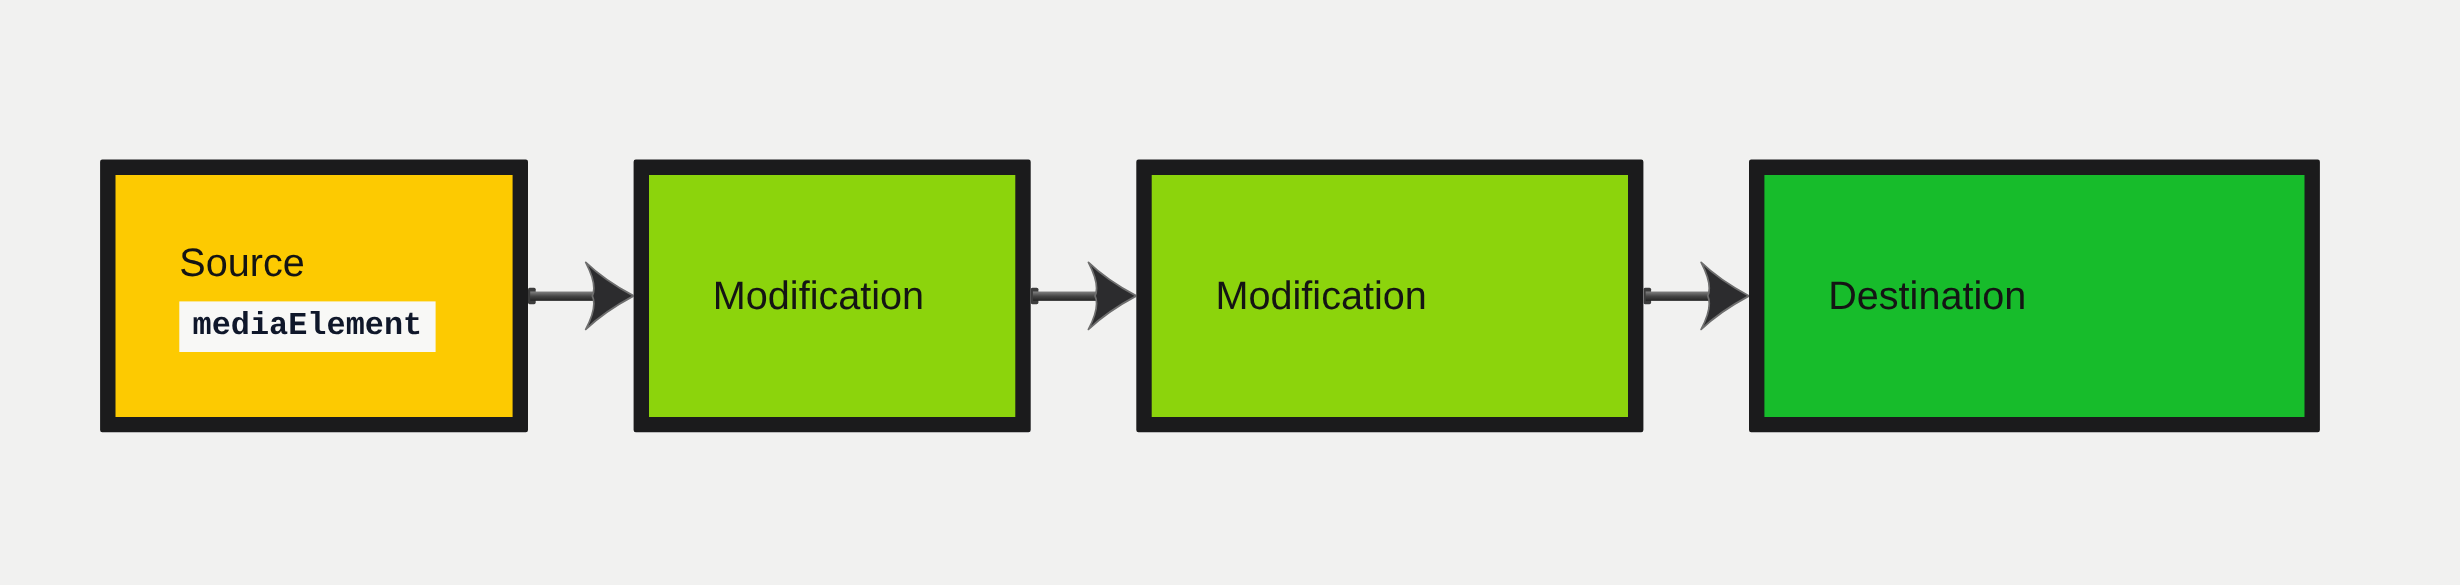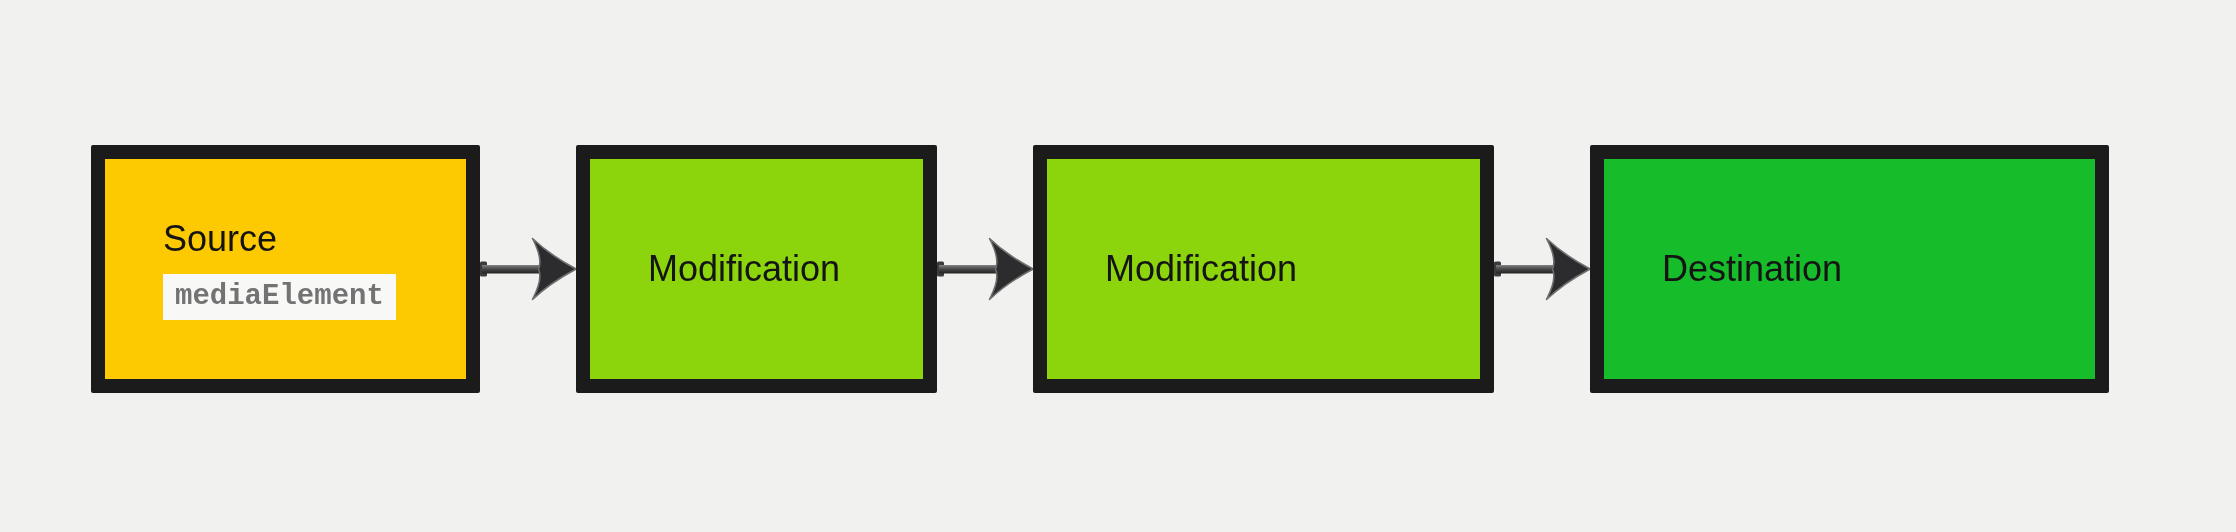--- a/index.html
+++ b/index.html
@@ -44,21 +44,21 @@
     margin: 0;
     font-size: 36px;
     font-weight: 400;
     line-height: 1.15;
     color: #141414;
     letter-spacing: 0;
   }
   .node-code {
     display: inline-block;
     background: #f8f8f6;
-    color: #737373;
+    color: #0f172a;
     font-family: "Liberation Mono", monospace;
     font-weight: 700;
     font-size: 29px;
     line-height: 30px;
     padding: 8px 12px;
     white-space: nowrap;
   }
   .edge {
     width: 96px;
     display: flex;

